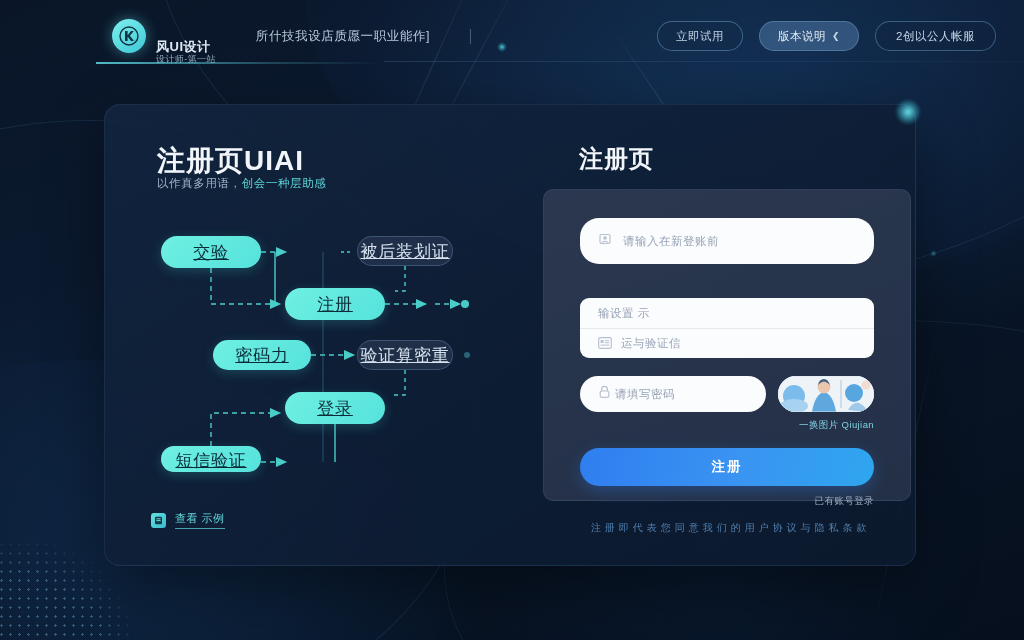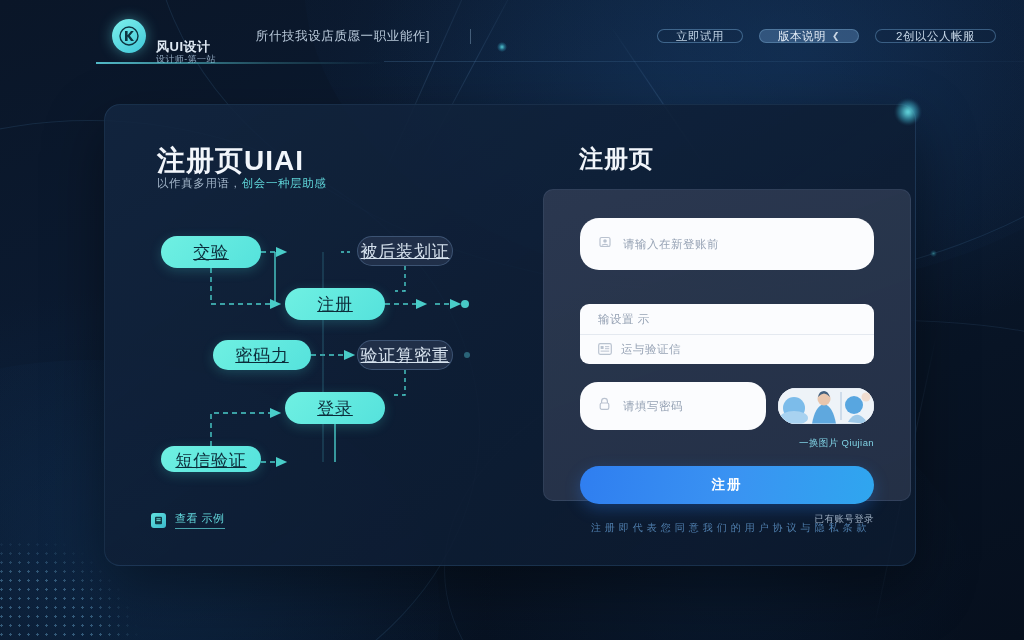--- a/index.html
+++ b/index.html
@@ -136,21 +136,21 @@
   }
   .tb-divider {
     margin-left: 40px;
     width: 1px; height: 15px;
     background: rgba(150,185,215,0.40);
   }
 
   .tb-actions { margin-left: auto; display: flex; align-items: center; gap: 16px; }
 
   .pill {
-    height: 14px;
+    height: 30px;
     padding: 0 18px;
     border-radius: 15px;
     display: flex; align-items: center; justify-content: center; gap: 6px;
     font-size: 11.5px;
     letter-spacing: .5px;
     white-space: nowrap;
     filter: blur(0.35px);
   }
   .pill-outline {
     border: 1px solid rgba(120,175,220,0.45);
@@ -297,21 +297,21 @@
     border: 1px solid rgba(120,150,190,0.14);
     padding: 28px 36px 0 36px;
   }
 
   .field {
     background: #fbfcfe;
     display: flex; align-items: center;
     color: #9aa6b8;
   }
   .field-pill {
-    height: 52px;
+    height: 46px;
     border-radius: 19px;
     padding: 0 18px;
     gap: 11px;
   }
   .field-text {
     font-size: 11.5px;
     letter-spacing: .5px;
     filter: blur(0.45px);
     color: #97a3b5;
   }
@@ -330,26 +330,26 @@
     gap: 9px;
   }
   .fb-row + .fb-row { border-top: 1px solid #e4e9f0; align-items: center; }
 
   .row-pw {
     margin-top: 18px;
     display: flex; align-items: center; gap: 12px;
   }
   .pw-input {
     flex: 1;
-    height: 48px;
+    height: 36px;
     border-radius: 18px;
     background: #fbfcfe;
     display: flex; align-items: center;
     padding: 0 18px;
-    gap: 12px;
+    gap: 4px;
   }
   .captcha {
     width: 96px; height: 36px;
     border-radius: 18px;
     background: linear-gradient(100deg, #eef3f8 0%, #e4ecf4 100%);
     overflow: hidden;
     position: relative;
     flex: none;
   }
   .captcha svg { display: block; }

